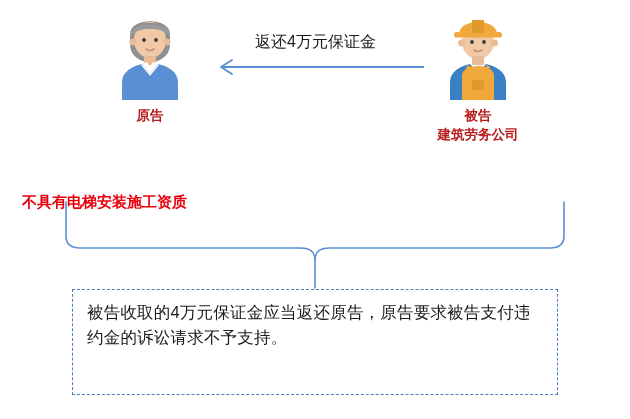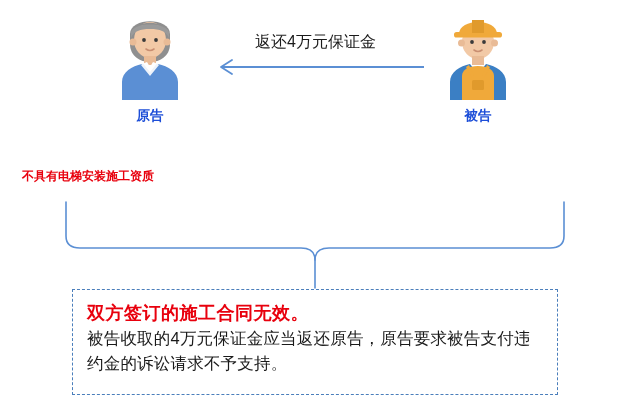--- a/index.html
+++ b/index.html
@@ -34,21 +34,21 @@
   .avatar {
     width: 100px;
     height: 96px;
     margin: 0 auto;
     position: relative;
   }
 
   .person-label {
     margin-top: 6px;
     font-size: 13.5px;
-    color: #1d4ed8;
+    color: #b91c1c;
     line-height: 19px;
     font-weight: 700;
   }
   .person-label div { white-space: nowrap; }
 
   
   .arrow-caption {
     position: absolute;
     left: 228px;
     top: 32px;
@@ -60,24 +60,25 @@
   }
   .arrow-svg {
     position: absolute;
     left: 210px;
     top: 56px;
   }
 
   
   .red-text {
     position: absolute;
-    font-size: 12px;
+    font-size: 15px;
     font-weight: 700;
     color: #e8000d;
     white-space: nowrap;
+    margin-top: 25px;
   }
   .red-left { left: 22px; top: 168px; }
   .red-right { left: 386px; top: 168px; }
 
   
   .connector {
     position: absolute;
     left: 60px;
     top: 196px;
   }
@@ -170,34 +171,34 @@
         <path d="M34 96 L34 72 C34 66 40 62 50 62 C60 62 66 66 66 72 L66 96 Z" fill="#f0a93a"></path>
 
         <path d="M41 61 L46 72 L44 74 L38 63 Z" fill="#f0a93a"></path>
         <path d="M59 61 L54 72 L56 74 L62 63 Z" fill="#f0a93a"></path>
 
         <rect x="44" y="76" width="12" height="10" rx="1.5" fill="#e09a2c"></rect>
       </svg>
     </div>
     <div class="person-label">
       <div>被告</div>
+      <div>建筑劳务公司</div>
     </div>
   </div>
 
   <div class="arrow-caption">返还4万元保证金</div>
   <svg class="arrow-svg" width="215" height="22" viewBox="0 0 215 22" xmlns="http://www.w3.org/2000/svg">
     <line x1="12" y1="11" x2="214" y2="11" stroke="#5b8fd4" stroke-width="1.8"></line>
     <polyline points="22,4 11,11 22,18" fill="none" stroke="#5b8fd4" stroke-width="1.8" stroke-linecap="round" stroke-linejoin="round"></polyline>
   </svg>
 
   <div class="red-text red-left">不具有电梯安装施工资质</div>
 
   <svg class="connector" width="510" height="96" viewBox="0 0 510 96" xmlns="http://www.w3.org/2000/svg">
     <path d="M6 6 L6 40 Q6 52 20 52 L241 52 Q255 52 255 64 L255 92" fill="none" stroke="#5b8fd4" stroke-width="1.6" stroke-linecap="round"></path>
     <path d="M504 6 L504 40 Q504 52 490 52 L269 52 Q255 52 255 64" fill="none" stroke="#5b8fd4" stroke-width="1.6" stroke-linecap="round"></path>
   </svg>
 
   <div class="conclusion-box">
-    <div class="conclusion-title">双方签订的施工合同无效。</div>
     <div class="conclusion-body">被告收取的4万元保证金应当返还原告，原告要求被告支付违约金的诉讼请求不予支持。</div>
   </div>
 
 </div>
 
 </body></html>

